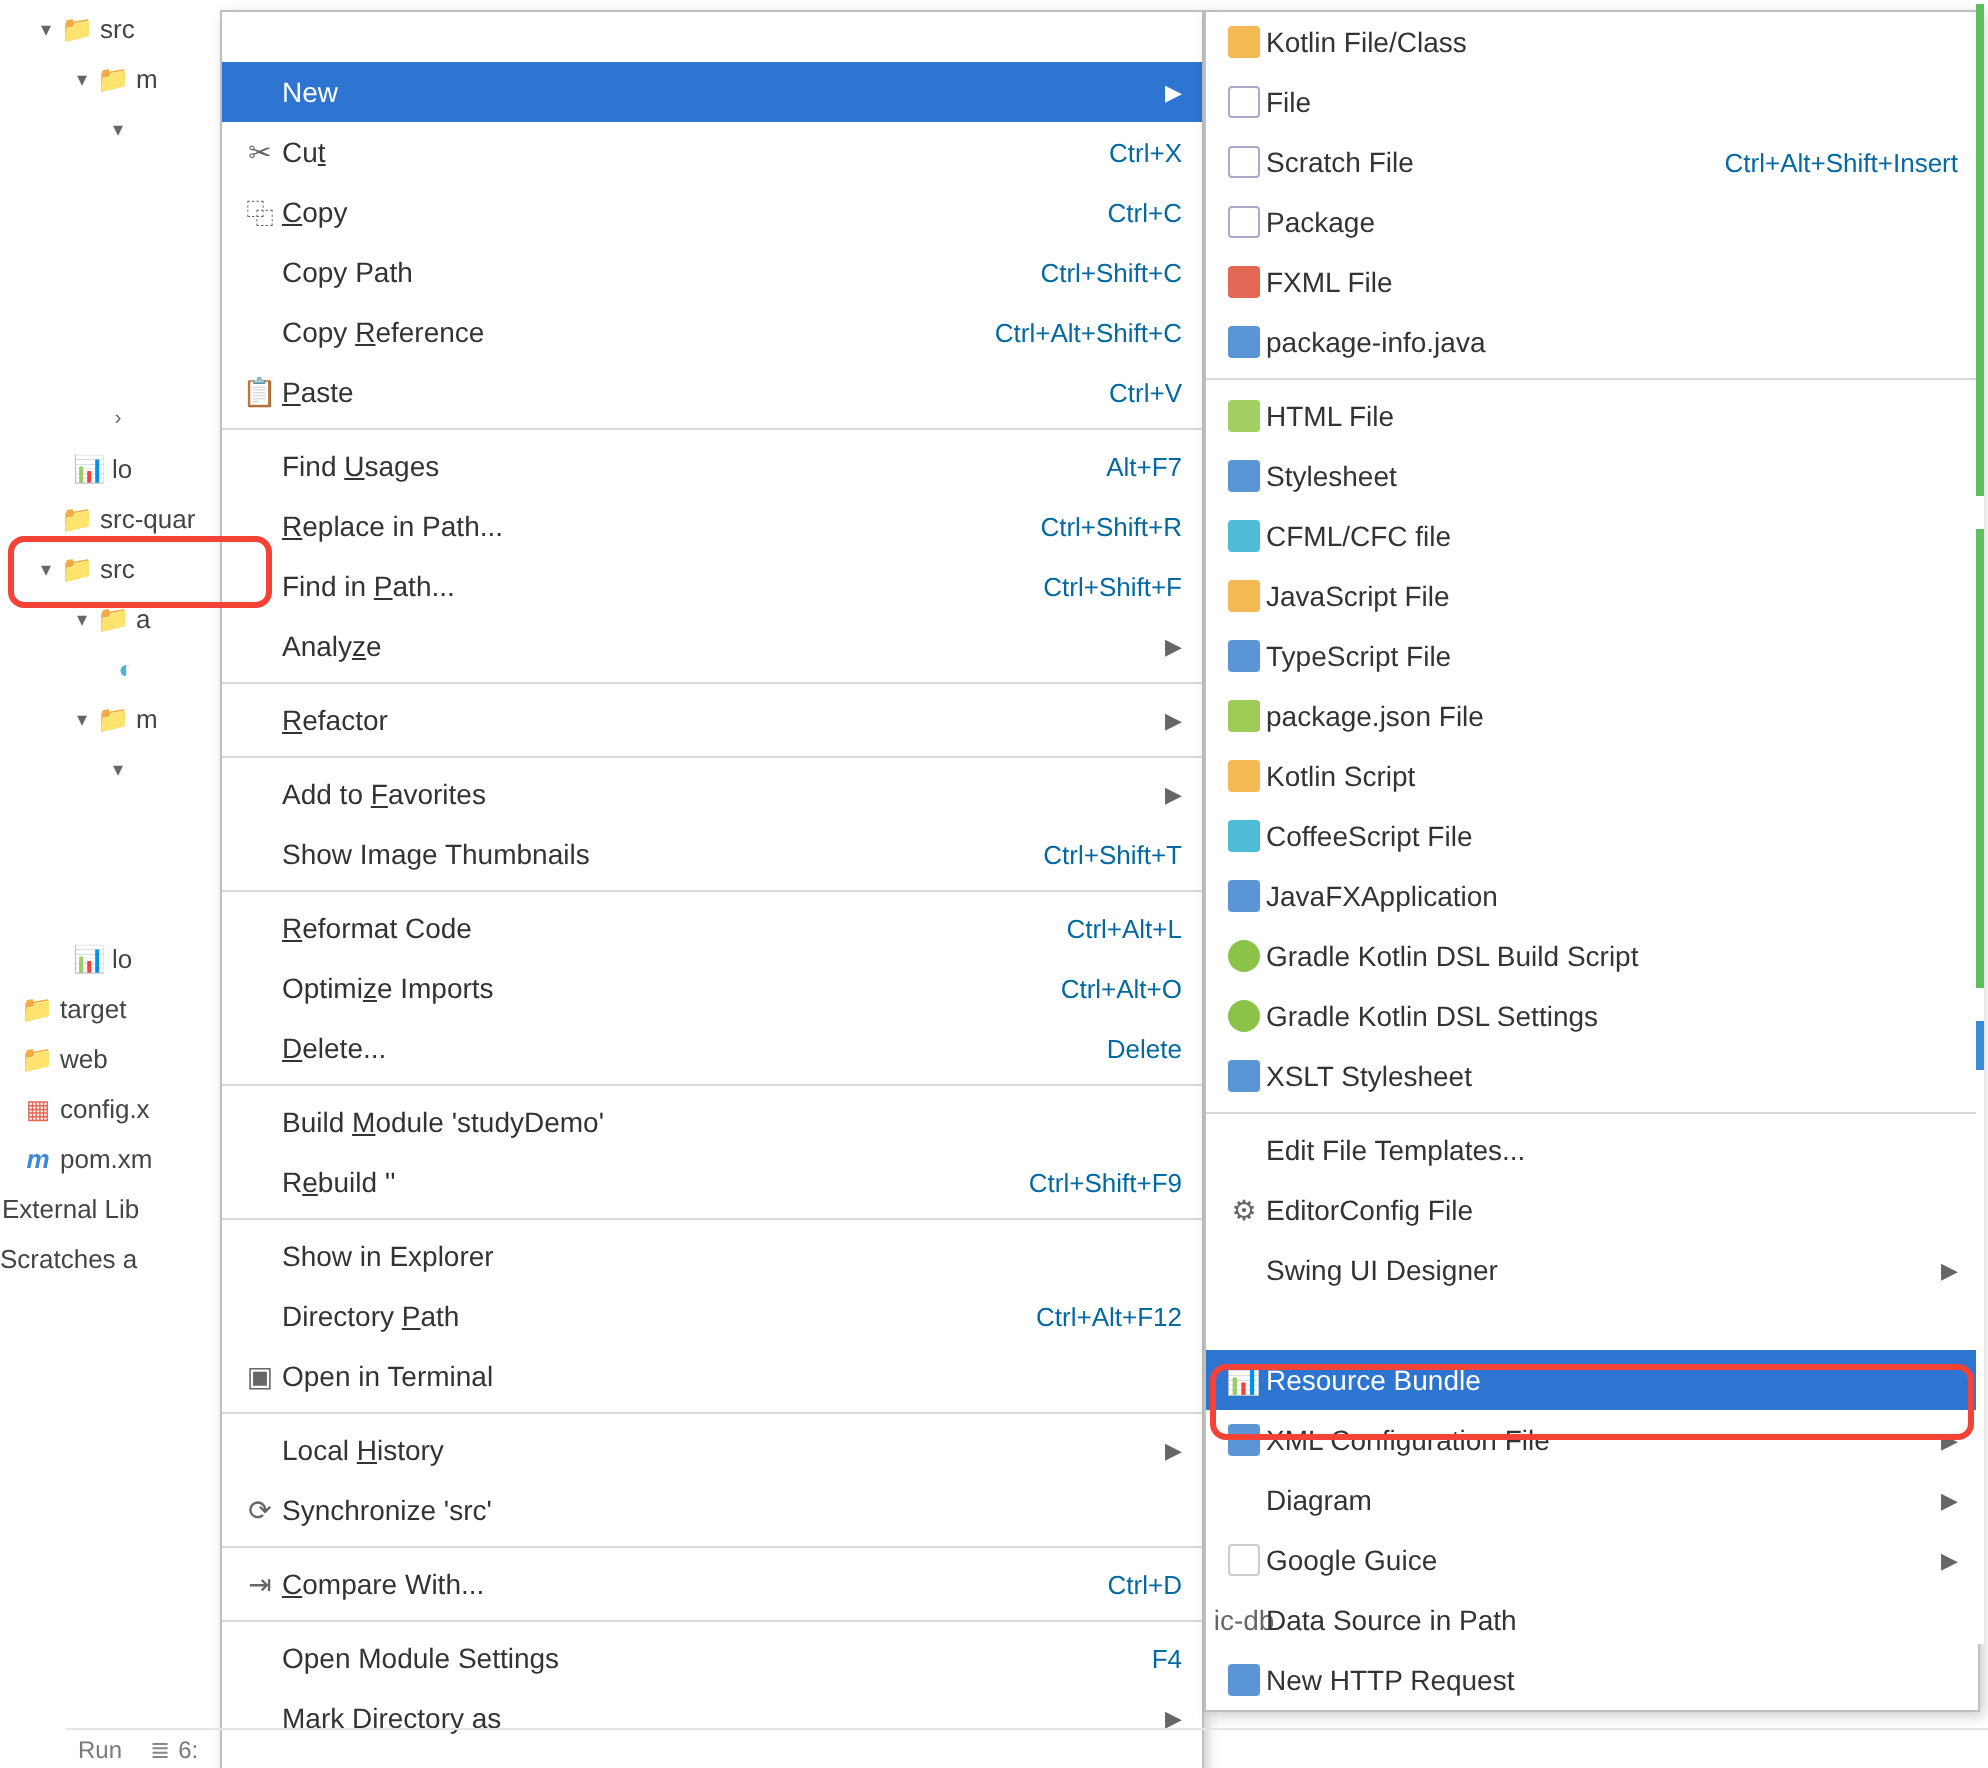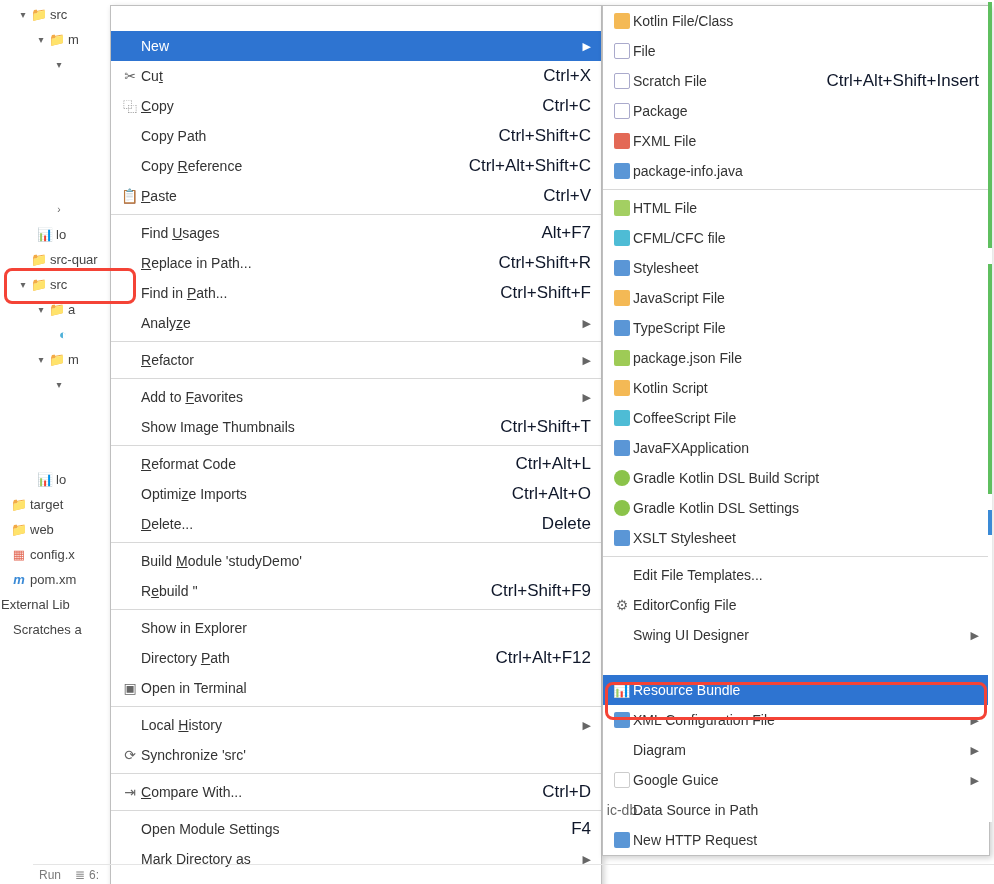--- a/index.html
+++ b/index.html
@@ -51,21 +51,21 @@
   .menu-item {
     display: flex;
     align-items: center;
     height: 30px;
     padding: 0 10px 0 8px;
     white-space: nowrap;
   }
   .menu-item .micon { width: 22px; display:flex; justify-content:center; color:#666; }
   .menu-item .mlabel { flex: 0 0 auto; }
   .menu-item .mspacer { flex: 1 1 auto; }
-  .menu-item .mshort { color: #0f172a; font-size: 17px; padding-left: 20px; }
+  .menu-item .mshort { color: #0369a1; font-size: 13px; padding-left: 20px; }
   .menu-item .msub  { color: #666; font-size: 11px; padding-left: 8px; }
   .menu-item.sel { background: #2e74d1; color: #fff; margin-top: 25px; }
   .menu-item.sel .mshort, .menu-item.sel .msub, .menu-item.sel .micon { color:#fff; }
   .menu-sep { height:1px; background:#d8d8d8; margin: 3px 0; }
 
   .iconbox { width:16px; height:16px; display:inline-flex; align-items:center; justify-content:center; border-radius:2px; font-size:9px; font-weight:bold; color:#fff; }
   .ic-java { background:#fff; border:1px solid #ccc; position:relative; }
   .ic-java::after { content:"C"; position:absolute; right:-3px; bottom:-3px; background:#2e8b57; color:#fff; width:10px; height:10px; border-radius:50%; font-size:8px; line-height:10px; text-align:center;}
   .ic-green-circle { background:#8bc34a; color:#fff; border-radius:50%; }
   .ic-file { background:#fff; border:1px solid #aac; color:#6b7c9e; }
@@ -171,21 +171,21 @@
       <span class="icon" style="color:#e36956">▦</span>
       <span class="lbl">config.x</span>
     </div>
   <div class="tree-node" style="padding-left:10px">
       <span class="icon" style="color:#3a8ad6;font-style:italic;font-weight:bold">m</span>
       <span class="lbl">pom.xm</span>
     </div>
   <div class="tree-node" style="padding-left:1px">
       <span class="lbl">External Lib</span>
     </div>
-  <div class="tree-node" style="padding-left:13px">
+  <div class="tree-node" style="padding-left:0">
       <span class="lbl">Scratches a</span>
     </div>
 </div>
 
 <div class="menu" id="ctx-menu" style="left:110px; top:5px; width:492px;">
     <div class="menu-item sel">
       <span class="micon"></span>
       <span class="mlabel">New</span>
       <span class="mspacer"></span>
       <span class="msub">▶</span>
@@ -399,30 +399,30 @@
     <div class="menu-sep"></div>
     <div class="menu-item">
       <span class="micon">
         <span class="iconbox ic-h"></span>
       </span>
       <span class="mlabel">HTML File</span>
       <span class="mspacer"></span>
     </div>
     <div class="menu-item">
       <span class="micon">
+        <span class="iconbox ic-css"></span>
+      </span>
+      <span class="mlabel">Stylesheet</span>
+      <span class="mspacer"></span>
+    </div>
+    <div class="menu-item">
+      <span class="micon">
         <span class="iconbox ic-teal"></span>
       </span>
       <span class="mlabel">CFML/CFC file</span>
-      <span class="mspacer"></span>
-    </div>
-    <div class="menu-item">
-      <span class="micon">
-        <span class="iconbox ic-css"></span>
-      </span>
-      <span class="mlabel">Stylesheet</span>
       <span class="mspacer"></span>
     </div>
     <div class="menu-item">
       <span class="micon">
         <span class="iconbox ic-js"></span>
       </span>
       <span class="mlabel">JavaScript File</span>
       <span class="mspacer"></span>
     </div>
     <div class="menu-item">

